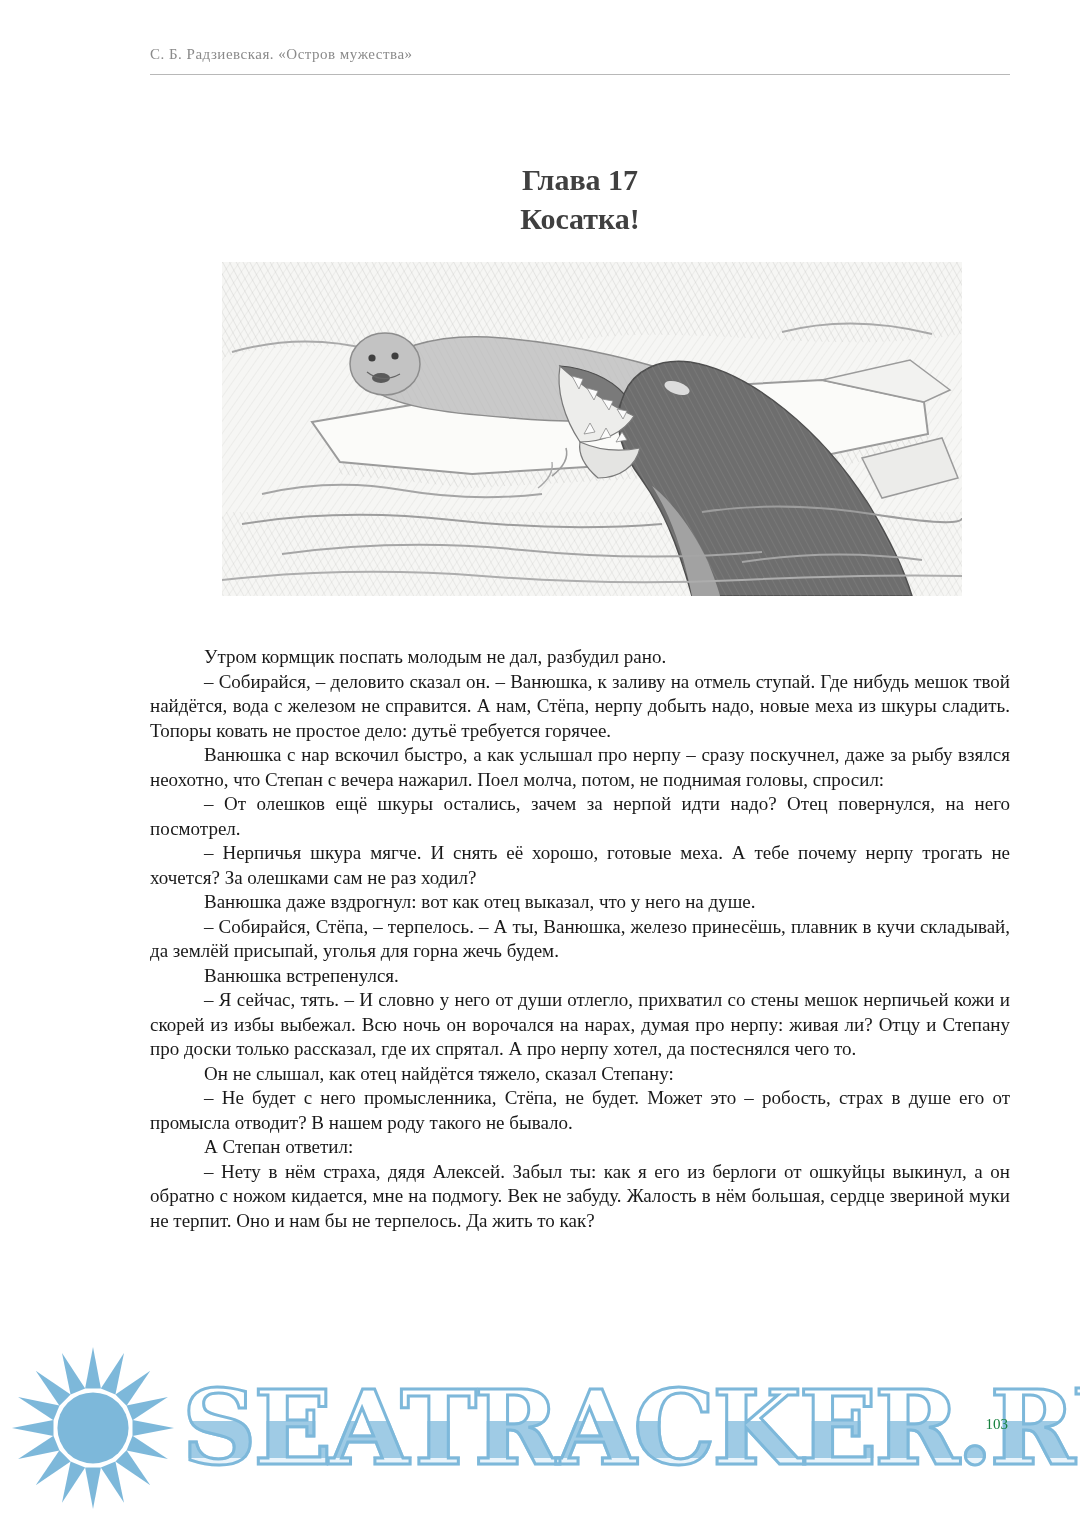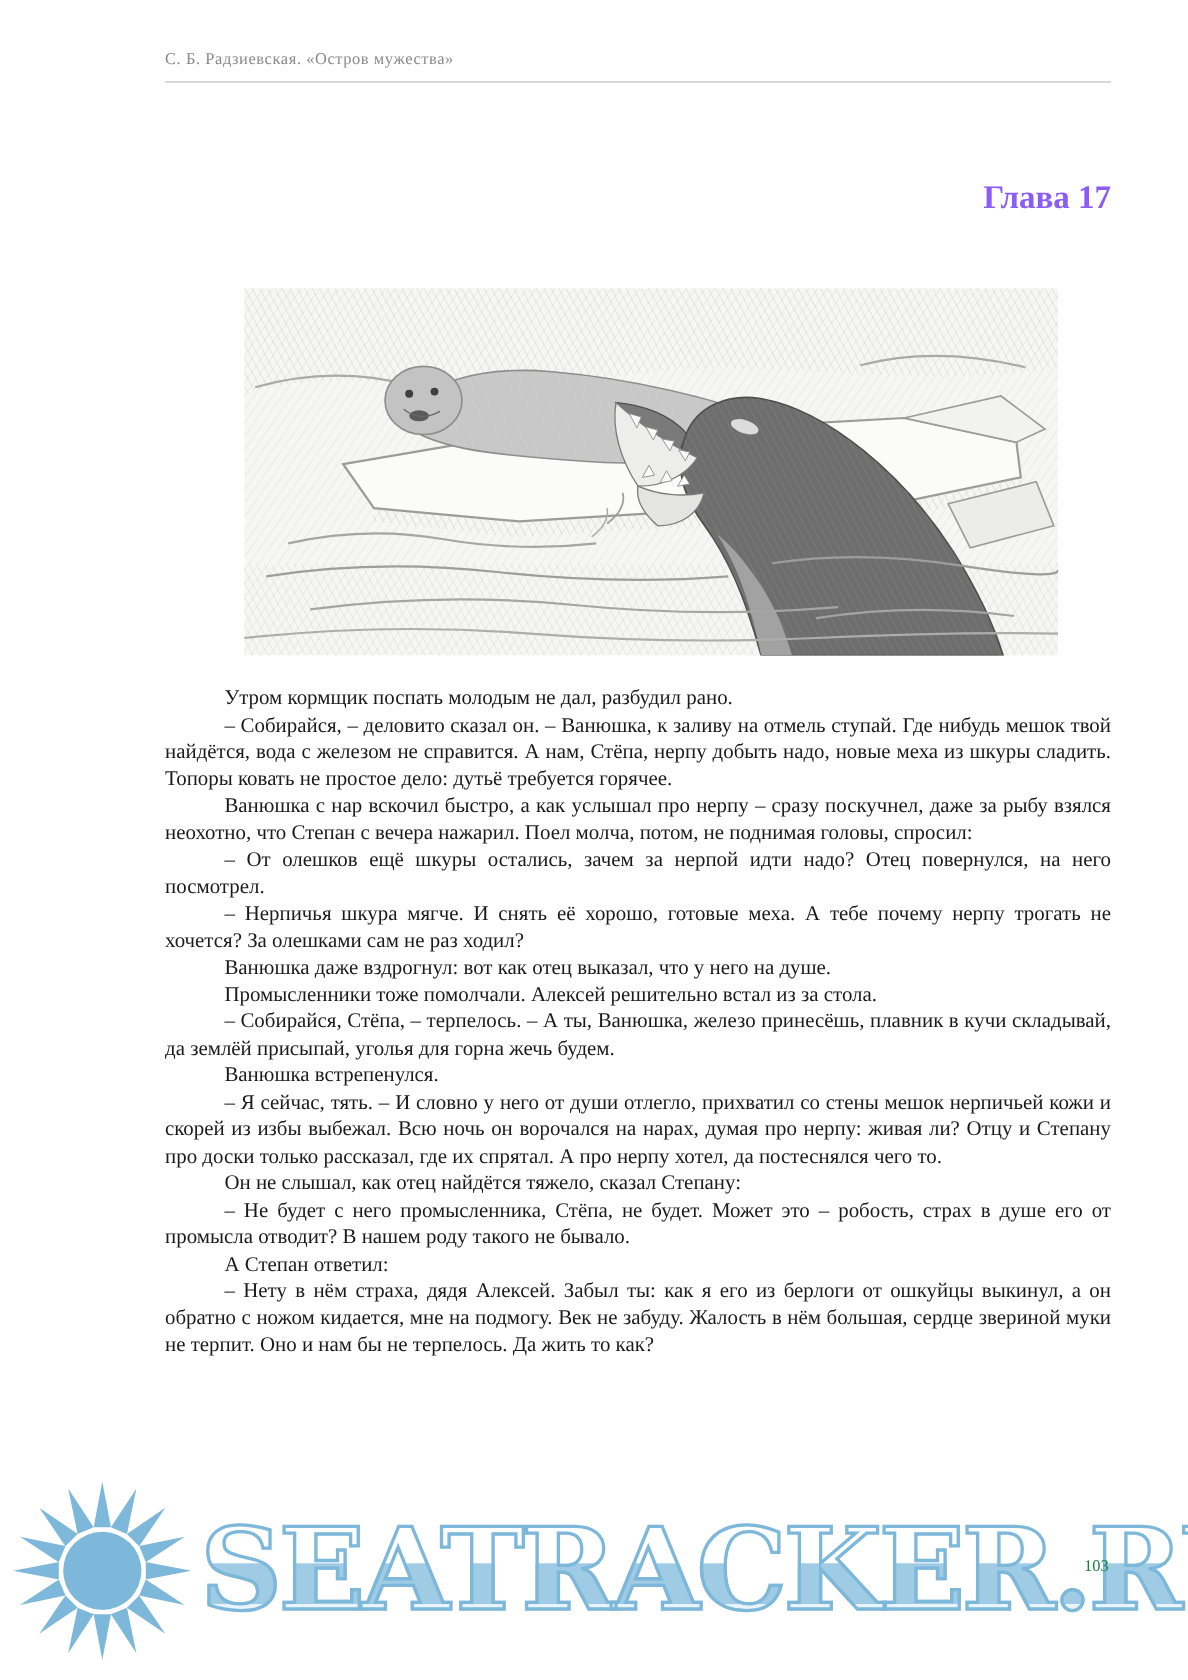--- a/index.html
+++ b/index.html
@@ -11,29 +11,29 @@
     font-family:"Liberation Serif","DejaVu Serif",serif;
     color:#1a1a1a;
   }
   .header{
     position:absolute;top:46px;left:150px;width:860px;
     font-size:15px;color:#8a8a8a;letter-spacing:0.5px;
     padding-bottom:11px;border-bottom:1px solid #b8b8b8;
   }
   .chapter-title{
     position:absolute;top:160px;left:150px;width:860px;
-    text-align:right;font-weight:bold;font-size:30px;line-height:39px;
-    color:#8b5cf6;
+    text-align:center;font-weight:bold;font-size:30px;line-height:39px;
+    color:#404040;
   }
   .illustration{
     position:absolute;top:262px;left:222px;width:740px;height:334px;margin:0;
   }
   .illustration svg{display:block;width:100%;height:100%;}
   .body-text{
-    position:absolute;top:623px;left:150px;width:860px;
+    position:absolute;top:645px;left:150px;width:860px;
     font-size:19px;line-height:24.5px;text-align:justify;
   }
   .body-text p{margin:0;text-indent:54px;}
   .page-number{
     position:absolute;top:1416px;right:72px;
     font-size:15px;color:#15803d;z-index:7;
   }
   .watermark{
     position:absolute;left:4px;right:0;bottom:16px;height:168px;
     display:flex;align-items:center;z-index:5;opacity:0.93;
@@ -61,20 +61,21 @@
 <body>
 
 <div class="page">
 
   <div class="header">
     <span>С. Б. Радзиевская. «Остров мужества»</span>
   </div>
 
   <div class="chapter-title">
     <div>Глава 17</div>
+    <div>Косатка!</div>
   </div>
 
   <figure class="illustration">
     <svg viewBox="0 0 740 334" xmlns="http://www.w3.org/2000/svg" preserveAspectRatio="none">
       <defs>
         <pattern id="hatch" width="7" height="7" patternUnits="userSpaceOnUse" patternTransform="rotate(35)">
           <line x1="0" y1="0" x2="0" y2="7" stroke="#d2d2d0" stroke-width="1.1"></line>
         </pattern>
         <pattern id="hatch2" width="6" height="6" patternUnits="userSpaceOnUse" patternTransform="rotate(-28)">
           <line x1="0" y1="0" x2="0" y2="6" stroke="#b2b2b0" stroke-width="1"></line>
@@ -133,21 +134,20 @@
     </svg>
   </figure>
 
   <div class="body-text">
     <p>Утром кормщик поспать молодым не дал, разбудил рано.</p>
     <p>– Собирайся, – деловито сказал он. – Ванюшка, к заливу на отмель ступай. Где нибудь мешок твой найдётся, вода с железом не справится. А нам, Стёпа, нерпу добыть надо, новые меха из шкуры сладить. Топоры ковать не простое дело: дутьё требуется горячее.</p>
     <p>Ванюшка с нар вскочил быстро, а как услышал про нерпу – сразу поскучнел, даже за рыбу взялся неохотно, что Степан с вечера нажарил. Поел молча, потом, не поднимая головы, спросил:</p>
     <p>– От олешков ещё шкуры остались, зачем за нерпой идти надо? Отец повернулся, на него посмотрел.</p>
     <p>– Нерпичья шкура мягче. И снять её хорошо, готовые меха. А тебе почему нерпу трогать не хочется? За олешками сам не раз ходил?</p>
     <p>Ванюшка даже вздрогнул: вот как отец выказал, что у него на душе.</p>
-    <p>Промысленники тоже помолчали. Алексей решительно встал из за стола.</p>
     <p>– Собирайся, Стёпа, – терпелось. – А ты, Ванюшка, железо принесёшь, плавник в кучи складывай, да землёй присыпай, уголья для горна жечь будем.</p>
     <p>Ванюшка встрепенулся.</p>
     <p>– Я сейчас, тять. – И словно у него от души отлегло, прихватил со стены мешок нерпичьей кожи и скорей из избы выбежал. Всю ночь он ворочался на нарах, думая про нерпу: живая ли? Отцу и Степану про доски только рассказал, где их спрятал. А про нерпу хотел, да постеснялся чего то.</p>
     <p>Он не слышал, как отец найдётся тяжело, сказал Степану:</p>
     <p>– Не будет с него промысленника, Стёпа, не будет. Может это – робость, страх в душе его от промысла отводит? В нашем роду такого не бывало.</p>
     <p>А Степан ответил:</p>
     <p>– Нету в нём страха, дядя Алексей. Забыл ты: как я его из берлоги от ошкуйцы выкинул, а он обратно с ножом кидается, мне на подмогу. Век не забуду. Жалость в нём большая, сердце звериной муки не терпит. Оно и нам бы не терпелось. Да жить то как?</p>
   </div>
 
   <div class="page-number">103</div>

